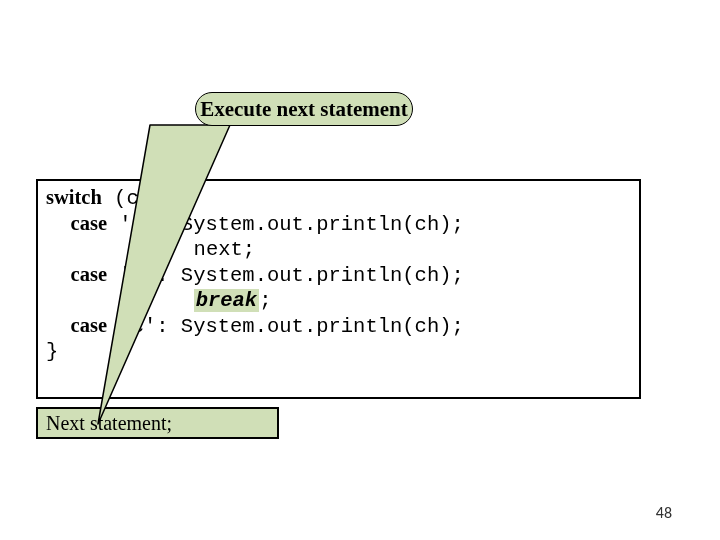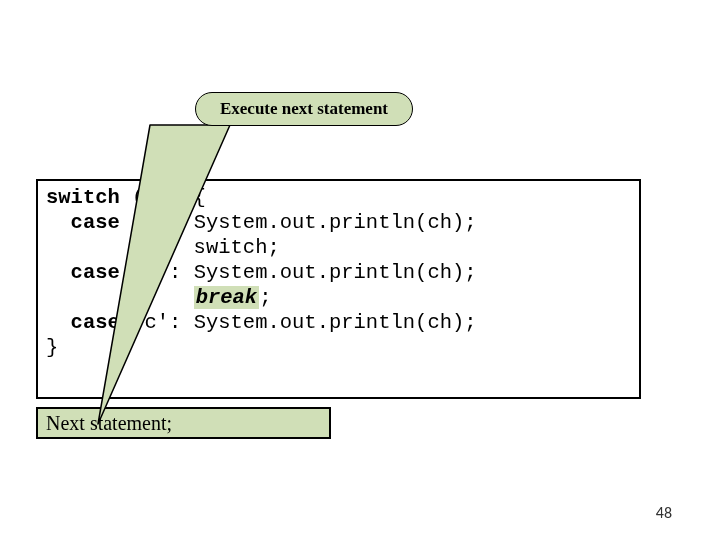--- a/index.html
+++ b/index.html
@@ -1,44 +1,44 @@
 <!DOCTYPE html>
 <html><head>
   <meta charset="utf-8">
   <style>
     * { margin: 0; padding: 0; box-sizing: border-box; }
     body { width: 720px; height: 540px; background: #fff; font-family: Calibri, Arial, sans-serif; position: relative; }
     .slide { width: 720px; height: 540px; position: relative; }
     .title { position: absolute; top: 22px; left: 48px; font-size: 32px; color: #222; letter-spacing: 0.5px; }
     .callout { position: absolute; top: 92px; left: 195px; width: 218px; height: 34px; background: #d0dfb7; border: 1.5px solid #000; border-radius: 17px; display: flex; align-items: center; justify-content: center; z-index: 3; }
-    .callout span { font-family: "Times New Roman", serif; font-size: 17px; font-weight: bold; }
+    .callout span { font-family: "Times New Roman", serif; font-size: 21px; font-weight: bold; }
     .code-box { position: absolute; top: 179px; left: 36px; width: 605px; height: 220px; border: 2px solid #000; padding: 4px 8px; font-family: "Courier New", monospace; font-size: 20.5px; line-height: 1.22; white-space: pre; z-index: 1; }
-    .kw { font-weight: bold; }
+    .kw { font-weight: bold; font-family: Liberation Serif, serif; }
     .kw2 { font-weight: bold; font-style: italic; }
     .hl { background: #d0dfb7; padding: 0 2px; }
-    .next-box { position: absolute; top: 407px; left: 36px; width: 295px; height: 32px; border: 2px solid #000; background: #d0dfb7; display: flex; align-items: center; padding-left: 8px; font-family: "Times New Roman", serif; font-size: 20px; z-index: 1; }
+    .next-box { position: absolute; top: 407px; left: 36px; width: 243px; height: 32px; border: 2px solid #000; background: #d0dfb7; display: flex; align-items: center; padding-left: 8px; font-family: "Times New Roman", serif; font-size: 20px; z-index: 1; }
     .pointer-svg { position: absolute; top: 122px; left: 70px; width: 260px; height: 340px; z-index: 2; pointer-events: none; }
     .pagenum { position: absolute; bottom: 18px; right: 48px; font-size: 16px; color: #333; text-align: center; }
   </style>
 </head>
 <body>
 
 <div class="slide">
 
   <div class="callout">
     <span>Execute next statement</span>
   </div>
 
   <svg class="pointer-svg" viewBox="0 0 260 340">
     <polygon points="80,3 160,3 28,302" fill="#d0dfb7" stroke="#000" stroke-width="1.5" stroke-linejoin="round"></polygon>
   </svg>
 
   <div class="code-box"><span class="kw">switch</span><span> (ch) {</span>
 <span>  </span><span class="kw">case</span><span> 'a': System.out.println(ch);</span>
-<span>            switch;</span>
+<span>            next;</span>
 <span>  </span><span class="kw">case</span><span> 'b': System.out.println(ch);</span>
 <span>            </span><span class="kw2 hl">break</span><span>;</span>
 <span>  </span><span class="kw">case</span><span> 'c': System.out.println(ch);</span>
 <span>}</span></div>
 
   <div class="next-box">
     <span>Next statement;</span>
   </div>
 
   <div class="pagenum">48</div>

